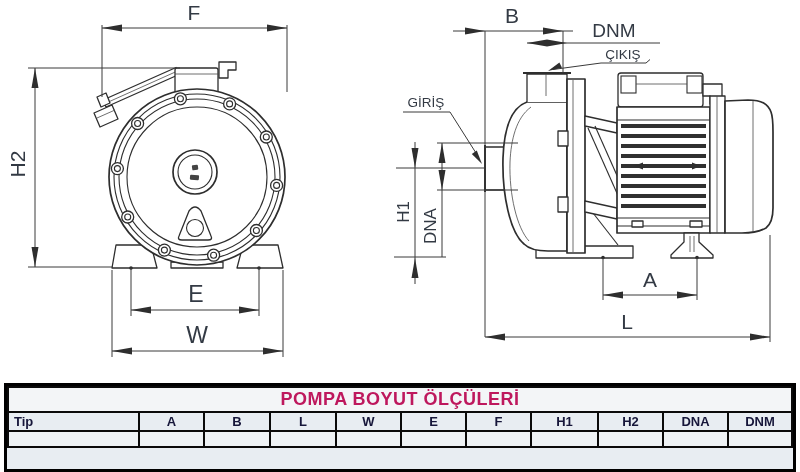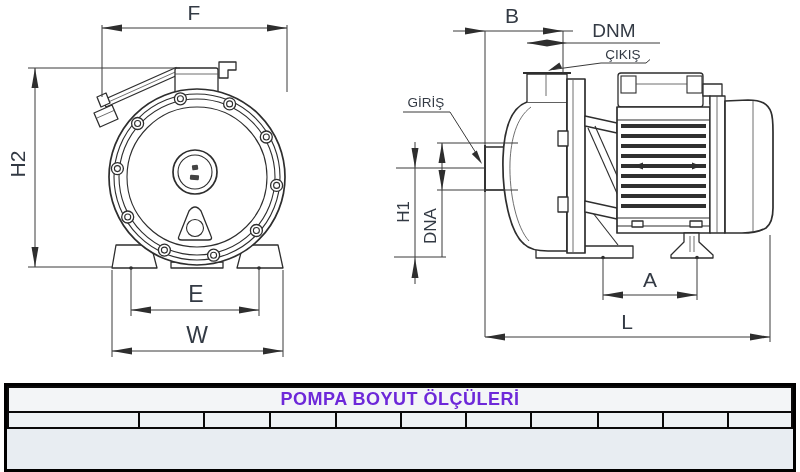--- a/index.html
+++ b/index.html
@@ -24,21 +24,21 @@
   .callout-label{font-size:13.5px;}
 
   .table-wrap{
     position:absolute;left:4px;top:383px;width:792px;height:89px;
     overflow:hidden;border:3px solid #000;background:#e8edf2;box-sizing:border-box;
   }
   table.dims{border-collapse:collapse;width:100%;table-layout:fixed;}
   table.dims td{border:2px solid #0a0a0a;padding:0;vertical-align:middle;}
   tr.title-row td{
     height:23px;background:#f3f5f7;text-align:center;
-    font-size:18px;font-weight:bold;color:#6d28d9;letter-spacing:0.5px;
+    font-size:18px;font-weight:bold;color:#be185d;letter-spacing:0.5px;
   }
   tr.head-row td{
     height:17px;text-align:center;font-size:13px;font-weight:bold;color:#16163a;
     background:#e8edf2;
   }
   tr.head-row td.tip-cell{text-align:left;padding-left:5px;}
   tr.data-row td{
     height:32px;text-align:center;font-size:13px;font-weight:bold;color:#0b0b14;
     background:#e8edf2;
   }
@@ -292,20 +292,33 @@
         <col style="width:65px">
         <col style="width:67px">
       <col style="width:65px">
         <col style="width:65px">
         <col>
     </colgroup>
     <tbody>
         <tr class="title-row">
       <td colspan="11">POMPA BOYUT ÖLÇÜLERİ</td>
     </tr>
+    <tr class="head-row">
+      <td class="tip-cell">Tip</td>
+      <td>A</td>
+      <td>B</td>
+      <td>L</td>
+      <td>W</td>
+      <td>E</td>
+      <td>F</td>
+      <td>H1</td>
+      <td>H2</td>
+      <td>DNA</td>
+      <td>DNM</td>
+    </tr>
     <tr class="stub-row">
       <td></td>
           <td></td>
           <td></td>
           <td></td>
           <td></td>
           <td></td>
           <td></td>
           <td></td>
           <td></td>

